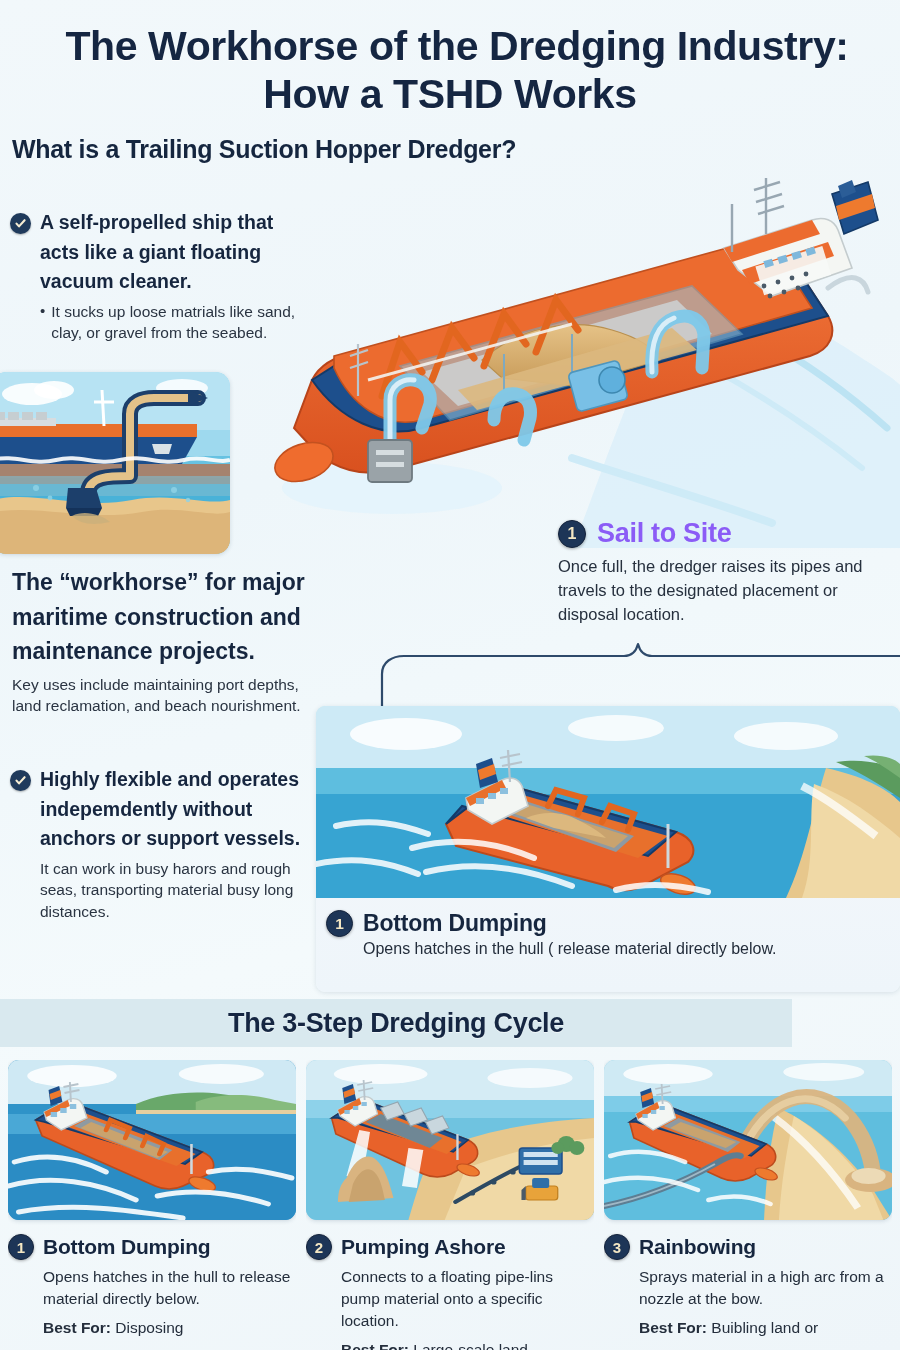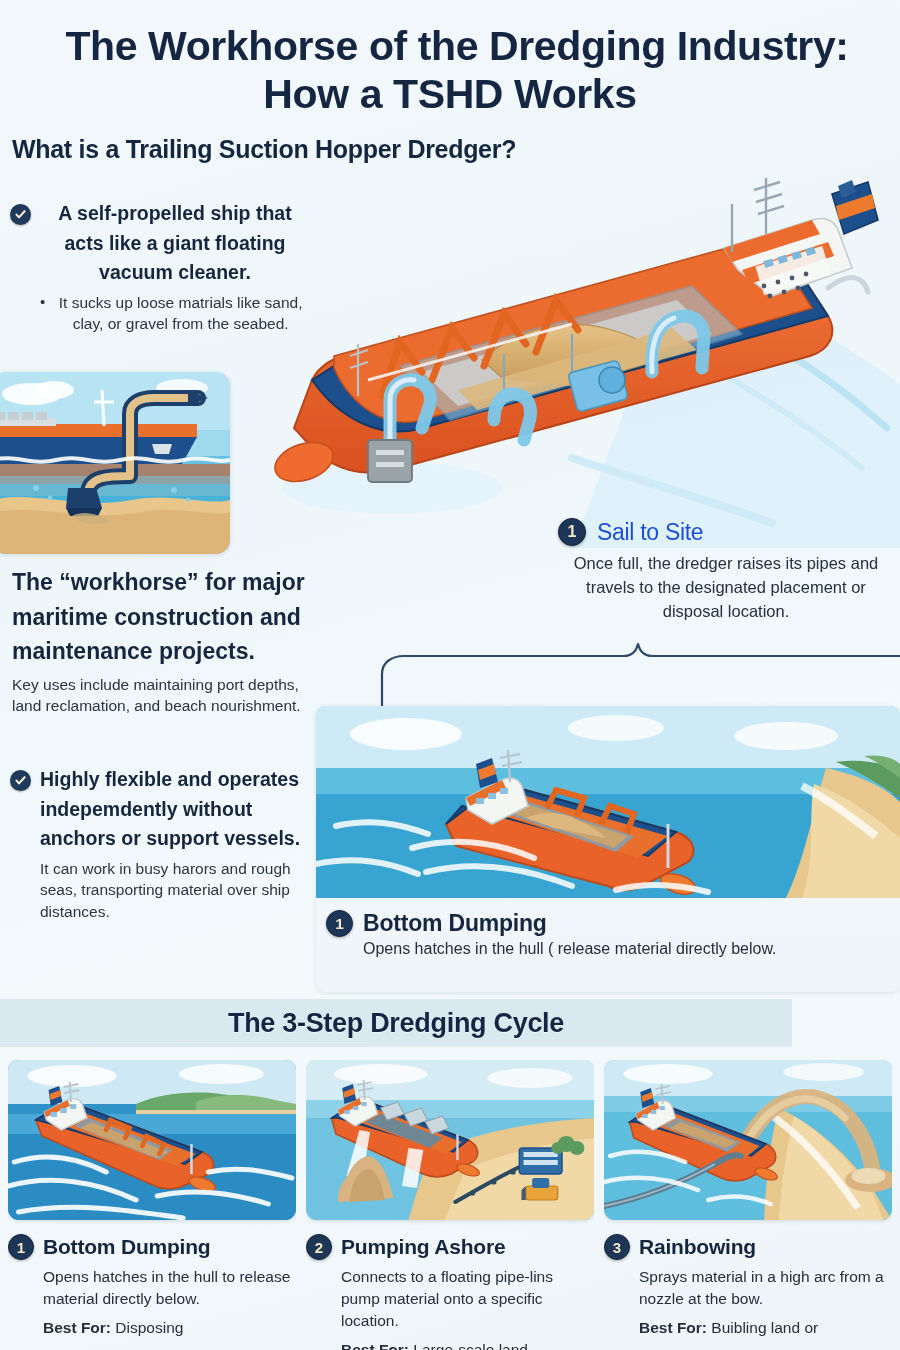--- a/index.html
+++ b/index.html
@@ -23,21 +23,21 @@
     white-space: nowrap; text-shadow: 0 1px 0 rgba(255,255,255,0.8);
   }
   .title-line.l1 { margin-left: 14px; }
 
   .section-q {
     position: absolute; top: 135px; left: 12px;
     font-size: 25px; font-weight: bold; color: #15263f; letter-spacing: -0.3px;
   }
 
   
-  .left-col { position: absolute; left: 10px; top: 199px; width: 300px; text-align: center; }
+  .left-col { position: absolute; left: 10px; top: 208px; width: 300px; }
   .bullet-row { display: flex; gap: 9px; align-items: flex-start; }
   .check-badge {
     flex: 0 0 auto; width: 21px; height: 21px; border-radius: 50%;
     background: #1f3a5c; margin-top: 5px;
     display: flex; align-items: center; justify-content: center;
     box-shadow: 0 1px 2px rgba(0,0,0,.3);
   }
   .check-badge svg { display:block; }
   .bullet-head {
     font-size: 19.5px; font-weight: bold; color: #16263f; line-height: 1.52;
@@ -75,22 +75,22 @@
   .sail-block { position: absolute; left: 558px; top: 518px; width: 336px; }
   .step-head { display: flex; align-items: center; gap: 11px; }
   .step-num {
     flex: 0 0 auto; width: 28px; height: 28px; border-radius: 50%;
     background: #1d3557; color: #f4e7c3;
     font-size: 16px; font-weight: bold;
     display: flex; align-items: center; justify-content: center;
     box-shadow: 0 1px 3px rgba(0,0,0,.32);
     border: 1px solid #14233c;
   }
-  .step-title { font-size: 23px; font-weight: normal; color: #1d4ed8; letter-spacing: -0.3px; }
-  .step-body { margin-top: 6px; font-size: 16.5px; color: #26303e; line-height: 1.44; text-align: center; }
+  .step-title { font-size: 27px; font-weight: bold; color: #8b5cf6; letter-spacing: -0.3px; }
+  .step-body { margin-top: 6px; font-size: 16.5px; color: #26303e; line-height: 1.44; }
 
   
   .connector { position: absolute; left: 378px; top: 640px; width: 524px; height: 74px; }
 
   
   .dump-card {
     position: absolute; left: 316px; top: 706px; width: 584px; height: 286px;
     background: linear-gradient(180deg, #fdf6e8 0%, #f3f7fb 38%, #eef5fa 100%);
     border-radius: 9px; overflow: hidden;
     box-shadow: 0 1px 5px rgba(30,60,90,.13);
@@ -353,21 +353,21 @@
     <div class="bullet-row">
       <span class="check-badge">
         <svg width="13" height="13" viewBox="0 0 13 13">
             <path d="M2.5 6.6 L5 9.4 L10.6 3.2" stroke="#f6edd4" stroke-width="2.1" fill="none" stroke-linecap="round" stroke-linejoin="round"></path>
           </svg>
       </span>
       <div class="bullet-head">Highly flexible and operates indepemdently without anchors or support vessels.</div>
     </div>
     <div class="sub-list">
       <div class="sub-item">
-        <span>It can work in busy harors and rough seas, transporting material over ship distances.</span>
+        <span>It can work in busy harors and rough seas, transporting material busy long distances.</span>
       </div>
     </div>
   </div>
 
   <div class="sail-block">
     <div class="step-head">
       <span class="step-num">1</span>
       <span class="step-title">Sail to Site</span>
     </div>
     <div class="step-body">Once full, the dredger raises its pipes and travels to the designated placement or disposal location.</div>

